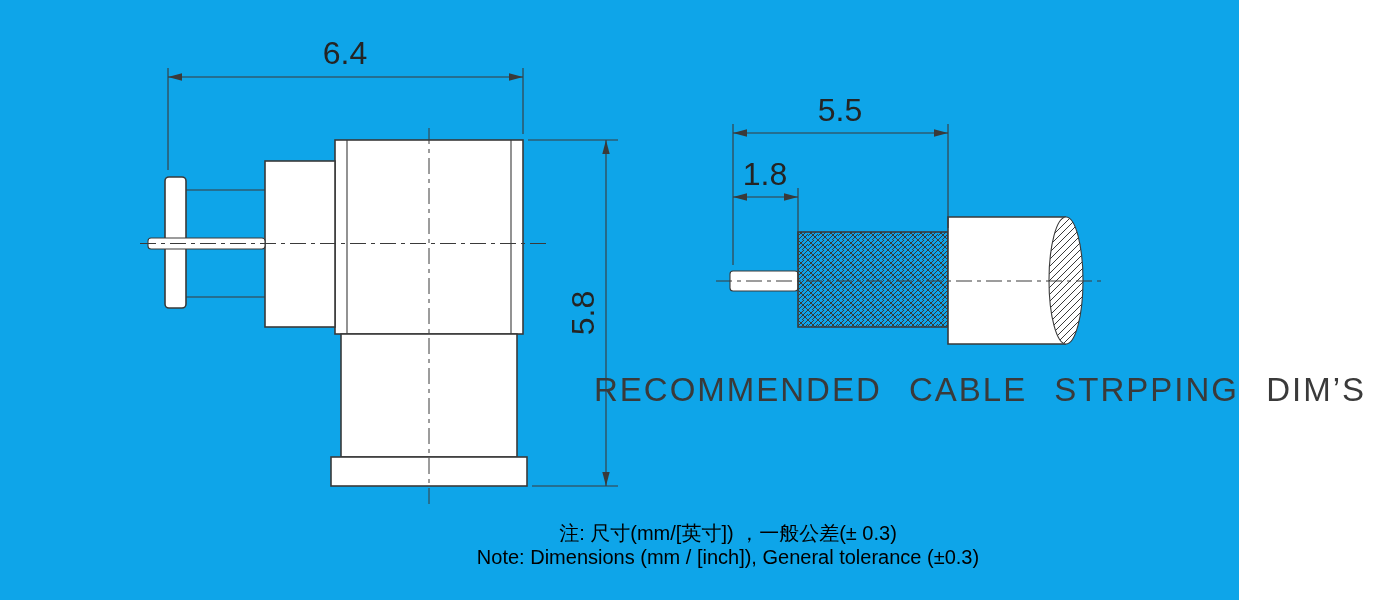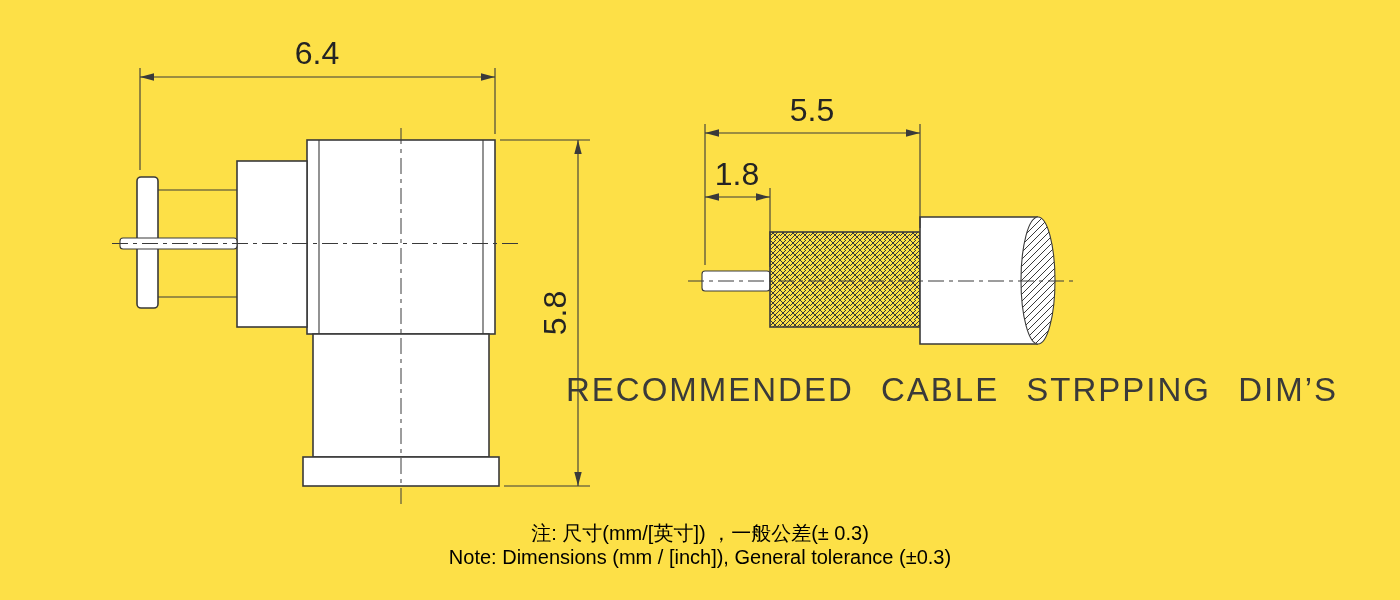--- a/index.html
+++ b/index.html
@@ -7,23 +7,24 @@
     margin: 0;
     padding: 0;
     background: #ffffff;
     width: 1400px;
     height: 600px;
     overflow: hidden;
     font-family: "Liberation Sans", sans-serif;
   }
   .page {
     position: relative;
-    width: 1400px;
+    width: 1211px;
     height: 600px;
-    background: #fde047;
+    background: #0ea5e9;
+    padding-left: 28px;
   }
   
   svg .e { stroke: #3a3a3a; stroke-width: 1.6; }
   svg .thin { stroke-width: 1.1; }
   
   svg .cl { stroke: #3a3a3a; stroke-width: 1; fill: none; stroke-dasharray: 16 5 4 5; }
   
   svg .dim { stroke: #3a3a3a; stroke-width: 1.1; fill: none; }
   svg .arrow { fill: #3a3a3a; stroke: none; }
   svg text.dimnum {

